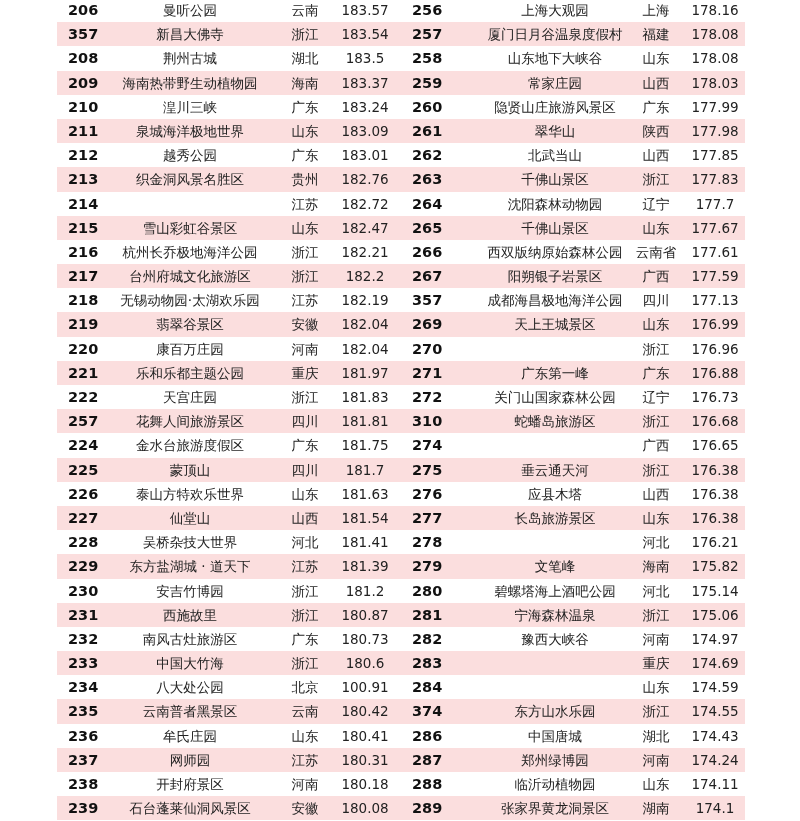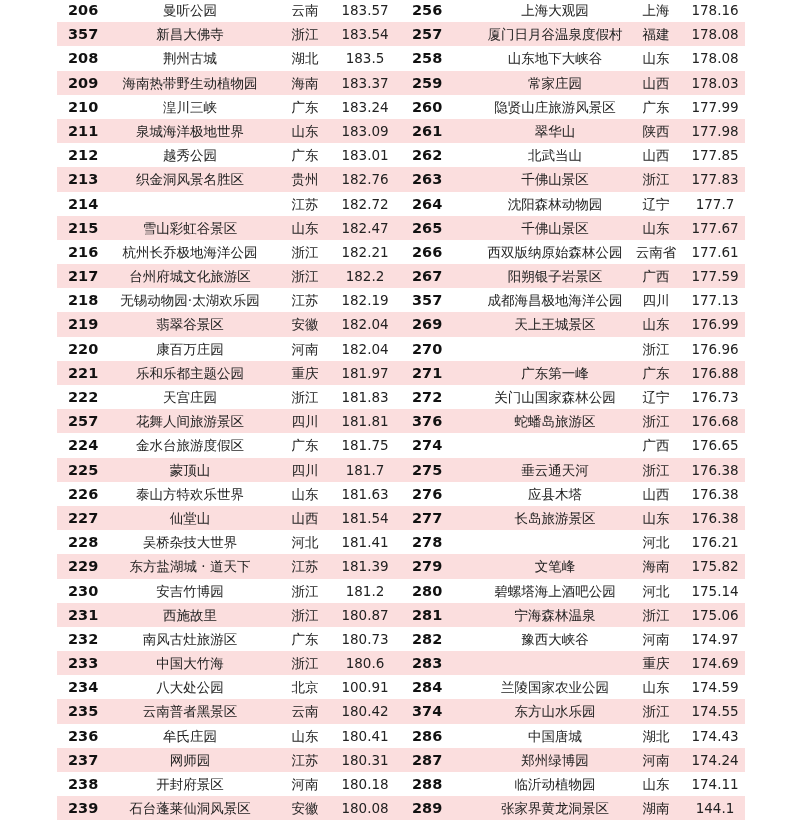--- a/index.html
+++ b/index.html
@@ -254,21 +254,21 @@
       <div class="cell r-name name">关门山国家森林公园</div>
       <div class="cell r-prov prov">辽宁</div>
       <div class="cell r-score score">176.73</div>
     </div>
     <div class="row alt">
       <div class="band"></div>
       <div class="cell l-rank rank">257</div>
       <div class="cell l-name name">花舞人间旅游景区</div>
       <div class="cell l-prov prov">四川</div>
       <div class="cell l-score score">181.81</div>
-      <div class="cell r-rank rank">376</div>
+      <div class="cell r-rank rank">310</div>
       <div class="cell r-name name">蛇蟠岛旅游区</div>
       <div class="cell r-prov prov">浙江</div>
       <div class="cell r-score score">176.68</div>
     </div>
     <div class="row">
       <div class="band"></div>
       <div class="cell l-rank rank">224</div>
       <div class="cell l-name name">金水台旅游度假区</div>
       <div class="cell l-prov prov">广东</div>
       <div class="cell l-score score">181.75</div>
@@ -373,21 +373,20 @@
       <div class="cell r-prov prov">重庆</div>
       <div class="cell r-score score">174.69</div>
     </div>
     <div class="row">
       <div class="band"></div>
       <div class="cell l-rank rank">234</div>
       <div class="cell l-name name">八大处公园</div>
       <div class="cell l-prov prov">北京</div>
       <div class="cell l-score score">100.91</div>
       <div class="cell r-rank rank">284</div>
-      <div class="cell r-name name">兰陵国家农业公园</div>
       <div class="cell r-prov prov">山东</div>
       <div class="cell r-score score">174.59</div>
     </div>
     <div class="row alt">
       <div class="band"></div>
       <div class="cell l-rank rank">235</div>
       <div class="cell l-name name">云南普者黑景区</div>
       <div class="cell l-prov prov">云南</div>
       <div class="cell l-score score">180.42</div>
       <div class="cell r-rank rank">374</div>
@@ -430,15 +429,15 @@
     </div>
     <div class="row alt">
       <div class="band"></div>
       <div class="cell l-rank rank">239</div>
       <div class="cell l-name name">石台蓬莱仙洞风景区</div>
       <div class="cell l-prov prov">安徽</div>
       <div class="cell l-score score">180.08</div>
       <div class="cell r-rank rank">289</div>
       <div class="cell r-name name">张家界黄龙洞景区</div>
       <div class="cell r-prov prov">湖南</div>
-      <div class="cell r-score score">144.1</div>
+      <div class="cell r-score score">174.1</div>
     </div>
   </div>
 
 </body></html>

